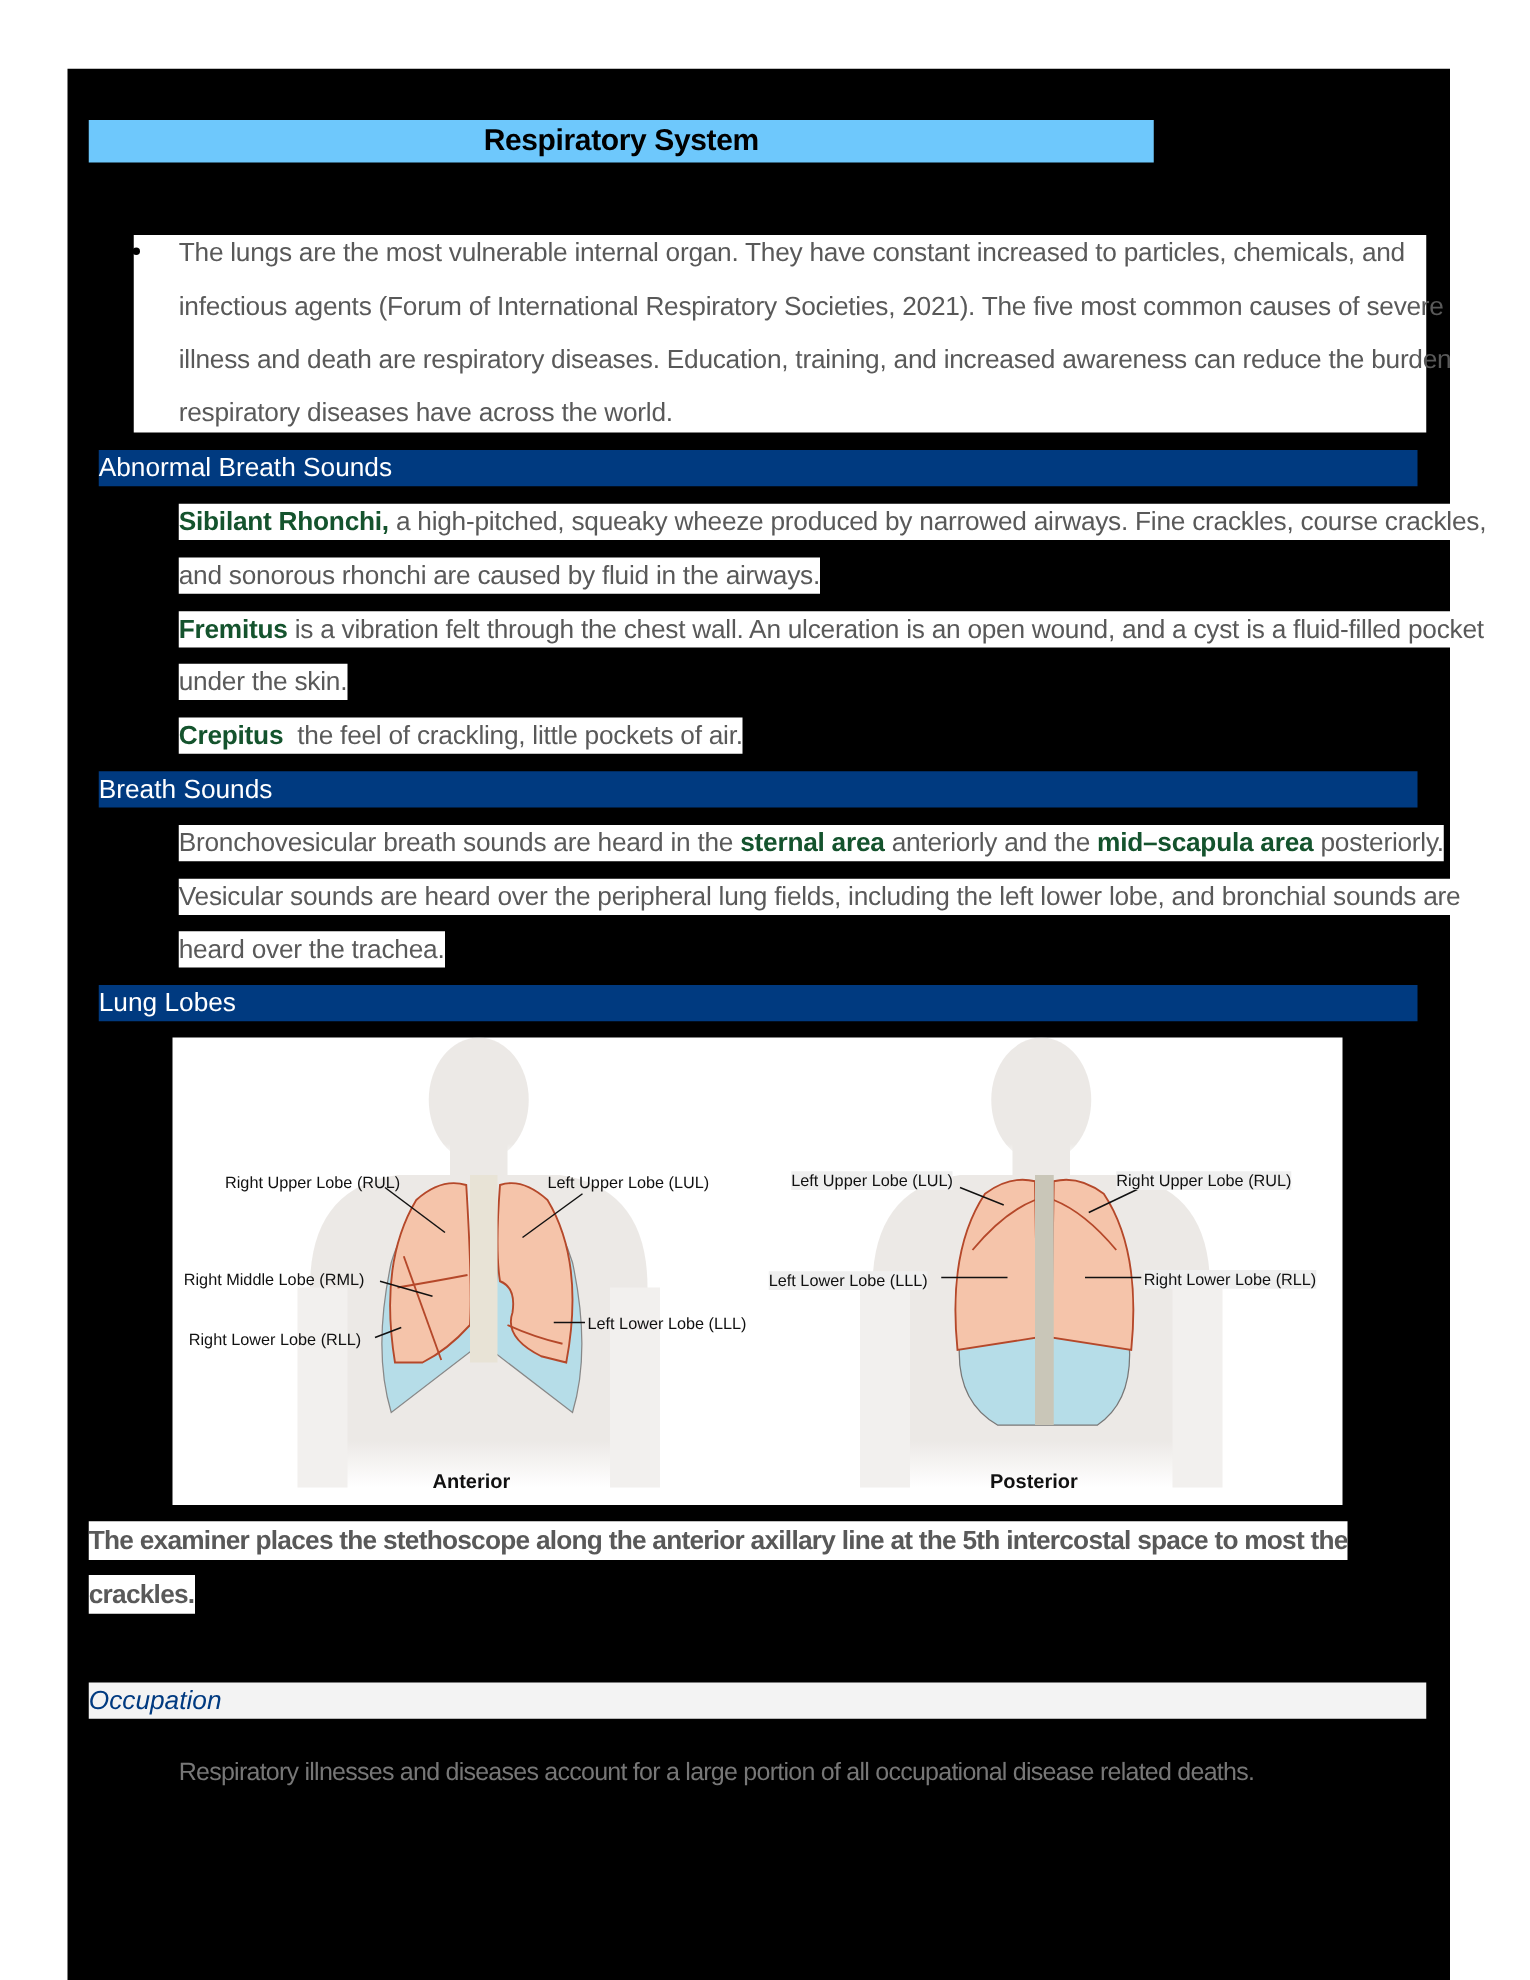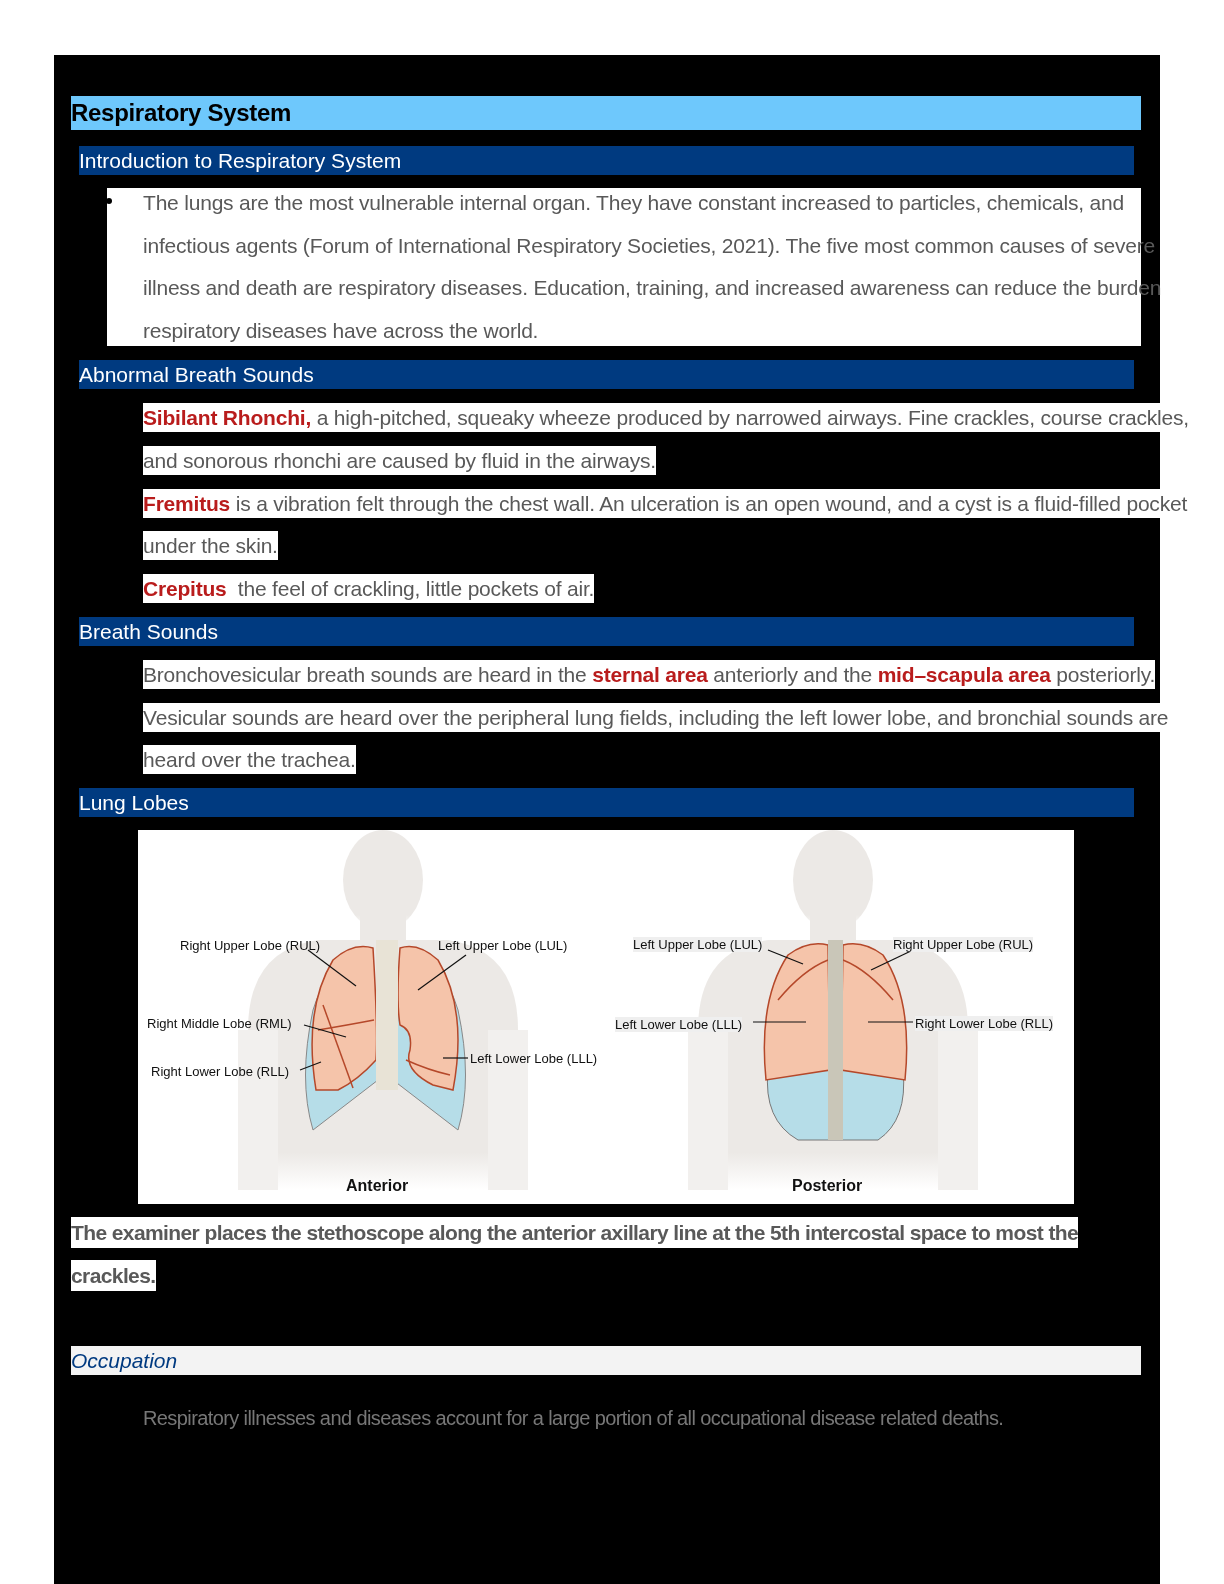--- a/index.html
+++ b/index.html
@@ -1,50 +1,47 @@
 <!DOCTYPE html>
 <html><head>
 <meta charset="utf-8">
 <style>
   html, body { margin:0; padding:0; background:#ffffff; }
   body { width:1224px; height:1584px; position:relative; overflow:hidden;
          font-family:"Liberation Sans", sans-serif; }
   .page { position:absolute; left:54px; top:55px; width:1106px; height:1529px; background:#000; }
-  .title-bar { position:absolute; left:17px; top:41px; width:1070px; height:34px;
+  .title-bar { position:absolute; left:17px; top:41px; width:852px; height:34px;
                background:#6ec8fc; color:#000; font-weight:bold; font-size:24px;
-               line-height:34px; letter-spacing:-0.3px; }
+               text-align:center; line-height:34px; letter-spacing:-0.3px; }
   .sec-bar { position:absolute; left:25px; width:1055px; height:29px; background:#003a80;
              color:#fff; font-size:21px; line-height:29px; padding-left:0; }
   .sec-bar span { padding-left:0; }
   .hl { background:#fff; color:#595959; font-size:21px; line-height:29px;
         display:inline-block; white-space:nowrap; letter-spacing:-0.2px; }
-  .hl b { color:#b91c1c; }
+  .hl b { color:#14532d; }
   .line { position:absolute; height:29px; }
   .intro-box { position:absolute; left:53px; top:133px; width:1034px; height:158px; background:#fff; }
   .bullet { position:absolute; left:52px; top:143px; width:6px; height:6px; border-radius:50%; background:#000; }
   .intro-line { position:absolute; left:89px; font-size:21px; color:#595959; white-space:nowrap; letter-spacing:-0.2px; }
   .figure { position:absolute; left:84px; top:775px; width:936px; height:374px; background:#fff; overflow:hidden; }
   .fig-label { position:absolute; font-size:13px; color:#111; white-space:nowrap; background:rgba(255,255,255,0.0); }
   .fig-cap { position:absolute; font-size:16px; font-weight:bold; color:#111; }
   .exam { font-weight:bold; font-size:21px; color:#595959; background:#fff; line-height:31px;
           display:inline-block; white-space:nowrap; letter-spacing:-0.6px; }
   .occ-bar { position:absolute; left:17px; top:1291px; width:1070px; height:29px; background:#f3f3f3;
              color:#003a80; font-style:italic; font-size:21px; line-height:29px; }
   .occ-text { position:absolute; left:89px; top:1352px; font-size:20px; color:#777; white-space:nowrap; letter-spacing:-0.6px; }
 </style>
 </head>
 <body>
 
 <div class="page">
 
   <div class="title-bar">Respiratory System</div>
 
-  <div class="sec-bar" style="top:91px;">
-    <span>Introduction to Respiratory System</span>
-  </div>
   <div class="intro-box"></div>
   <div class="bullet"></div>
   <div class="intro-line" style="top:136px;">The lungs are the most vulnerable internal organ. They have constant increased to particles, chemicals, and</div>
   <div class="intro-line" style="top:179px;">infectious agents (Forum of International Respiratory Societies, 2021). The five most common causes of severe</div>
   <div class="intro-line" style="top:221px;">illness and death are respiratory diseases. Education, training, and increased awareness can reduce the burden</div>
   <div class="intro-line" style="top:264px;">respiratory diseases have across the world.</div>
 
   <div class="sec-bar" style="top:305px;">
     <span>Abnormal Breath Sounds</span>
   </div>

